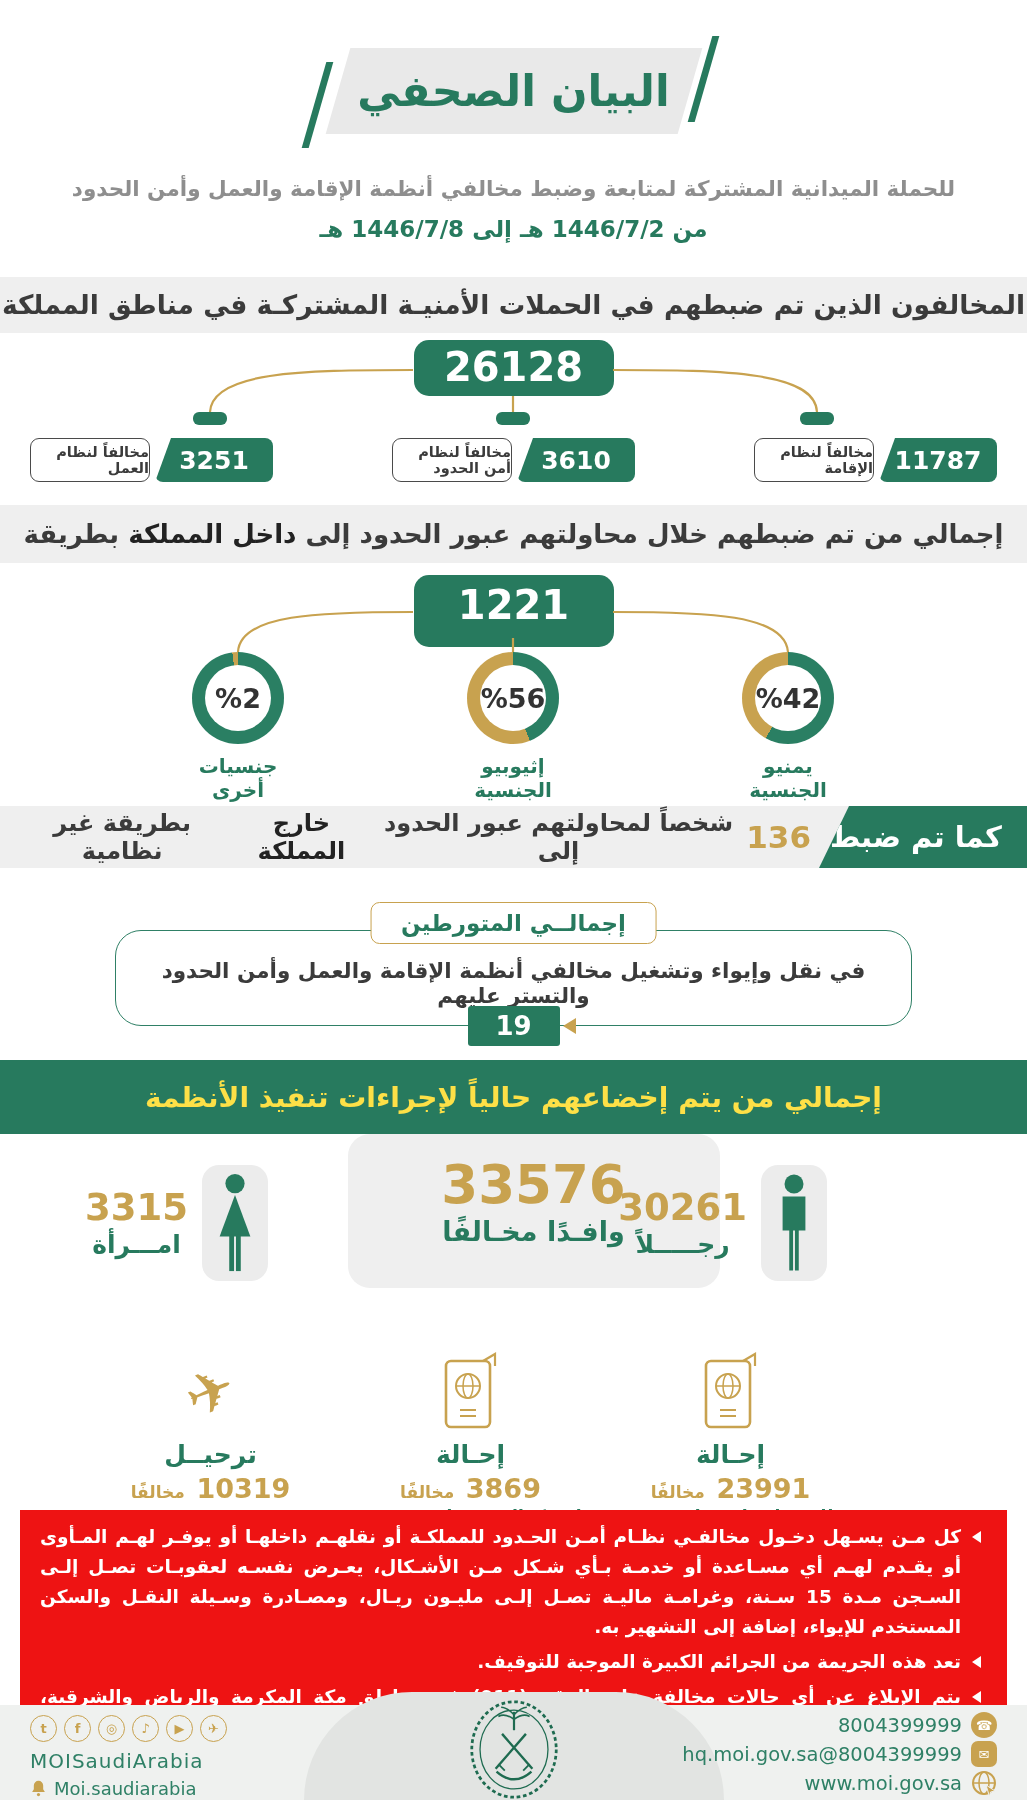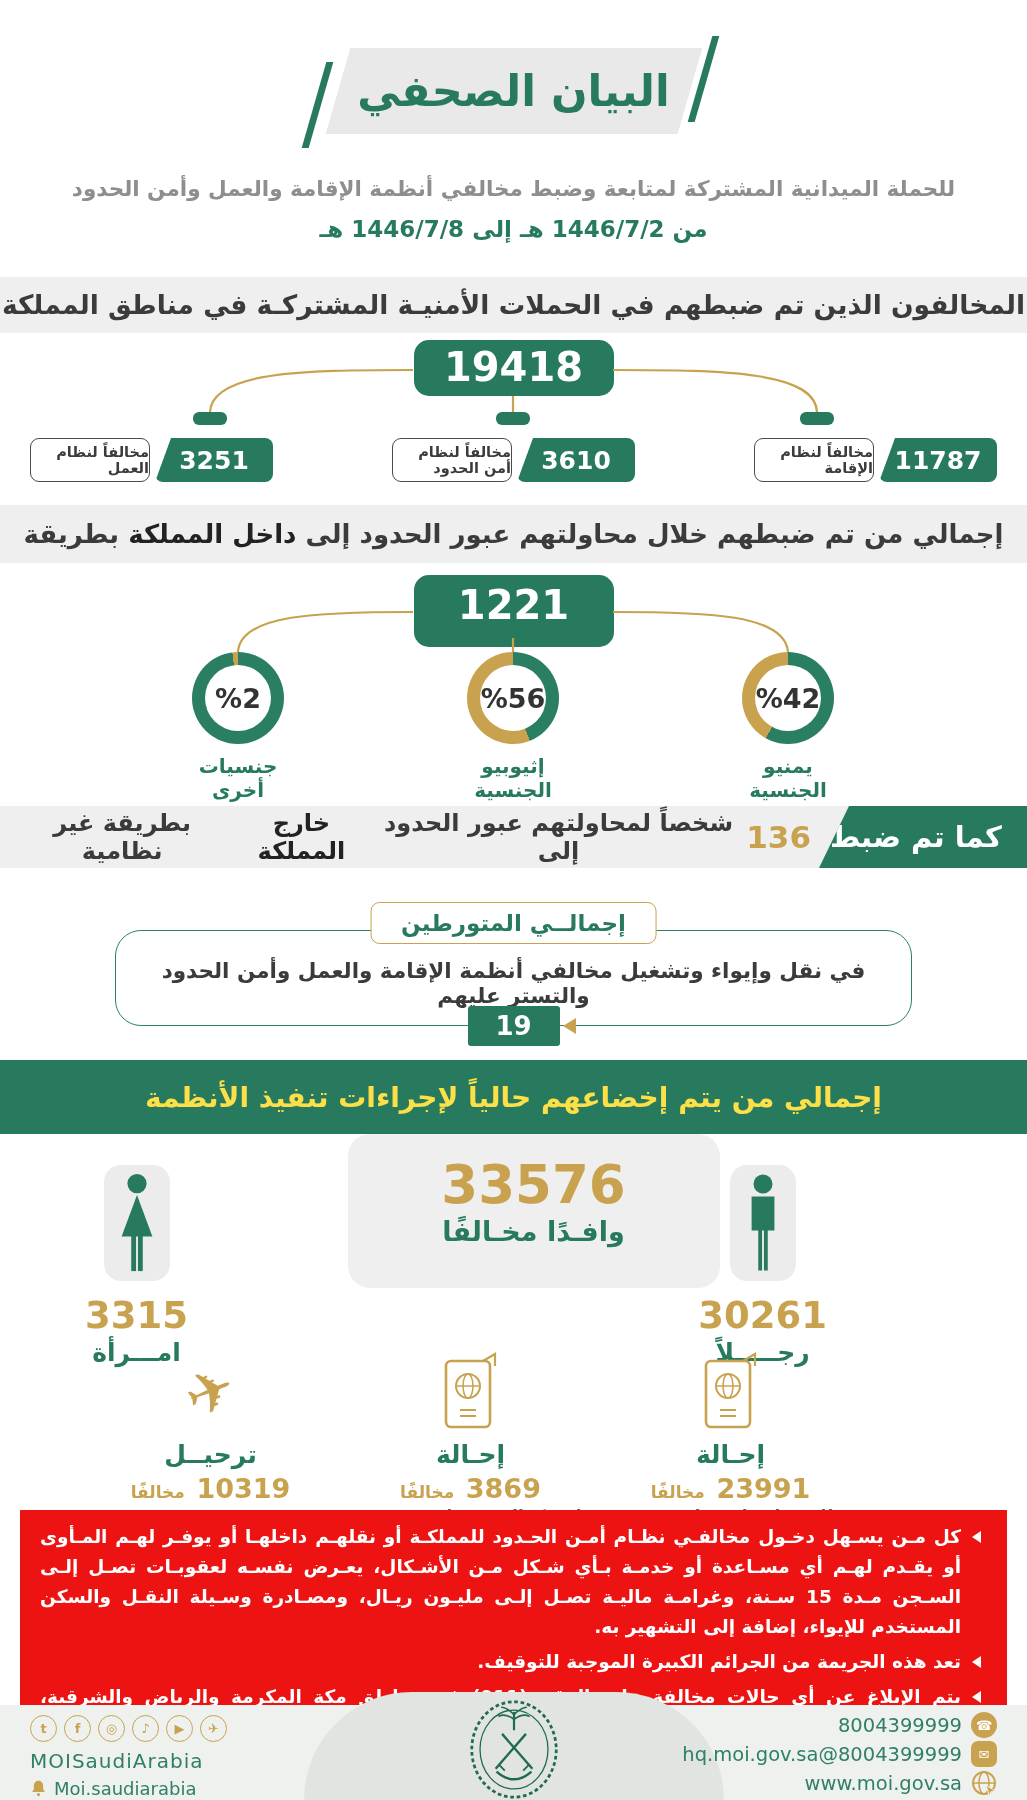--- a/index.html
+++ b/index.html
@@ -78,21 +78,21 @@
     border-top:8px solid transparent;border-bottom:8px solid transparent;border-right:13px solid var(--gold);}
 
   .greenband{top:1060px;height:74px;background:var(--green);display:flex;align-items:center;justify-content:center;}
   .greenband span{max-width:900px;text-align:center;color:#fde047;font-size:28px;font-weight:bold;line-height:1.25;}
 
   
   .center-stat{position:absolute;top:1134px;left:50%;width:372px;margin-left:-166px;height:154px;
     background:var(--band);border-radius:22px;text-align:center;}
   .center-stat .big{margin-top:22px;font-size:53px;font-weight:bold;color:var(--gold);line-height:1.1;}
   .center-stat .lbl{font-size:27px;font-weight:bold;color:var(--green);margin-top:2px;}
-  .side-stat{position:absolute;top:1165px;display:flex;align-items:center;gap:14px;flex-direction:column;}
+  .side-stat{position:absolute;top:1165px;display:flex;align-items:center;gap:14px;}
   .side-stat.men{right:200px;} .side-stat.women{left:85px;}
   .icon-box{width:66px;height:116px;background:#ECECEC;border-radius:17px;
     display:flex;align-items:center;justify-content:center;}
   .side-text{text-align:center;}
   .side-text .num{font-size:37px;font-weight:bold;color:var(--gold);line-height:1.15;}
   .side-text .lab{font-size:25px;font-weight:bold;color:var(--green);}
 
   .actions-title{top:1298px;text-align:center;color:var(--green);font-size:27px;font-weight:bold;}
   .actions{position:absolute;top:1348px;left:0;right:86px;display:grid;
     grid-template-columns:repeat(3,230px);justify-content:center;gap:0 30px;}
@@ -137,21 +137,21 @@
 <div class="page">
 
   <div class="hdr-box"></div>
   <div class="hdr-slash right"></div>
   <div class="hdr-slash left"></div>
   <div class="hdr-title">البيان الصحفي</div>
   <div class="abs subtitle">للحملة الميدانية المشتركة لمتابعة وضبط مخالفي أنظمة الإقامة والعمل وأمن الحدود</div>
   <div class="abs dateline">من 1446/7/2 هـ إلى 1446/7/8 هـ</div>
 
   <div class="abs grayband band1">المخالفون الذين تم ضبطهم في الحملات الأمنيـة المشتركـة في مناطق المملكة كافة</div>
-  <div class="totalbox t1">19418</div>
+  <div class="totalbox t1">26128</div>
   <svg class="conn" style="top:360px;" width="1027" height="70" viewBox="0 0 1027 70">
     <path d="M513 36 V52" stroke="#C8A24F" stroke-width="2.2" fill="none"></path>
     <path d="M413 10 C300 10 212 12 210 52" stroke="#C8A24F" stroke-width="2.2" fill="none"></path>
     <path d="M613 10 C727 10 815 12 817 52" stroke="#C8A24F" stroke-width="2.2" fill="none"></path>
     <rect x="496" y="52" width="34" height="13" rx="6" fill="#277A5E"></rect>
     <rect x="193" y="52" width="34" height="13" rx="6" fill="#277A5E"></rect>
     <rect x="800" y="52" width="34" height="13" rx="6" fill="#277A5E"></rect>
   </svg>
   <div class="pills">
     <div class="pill">

